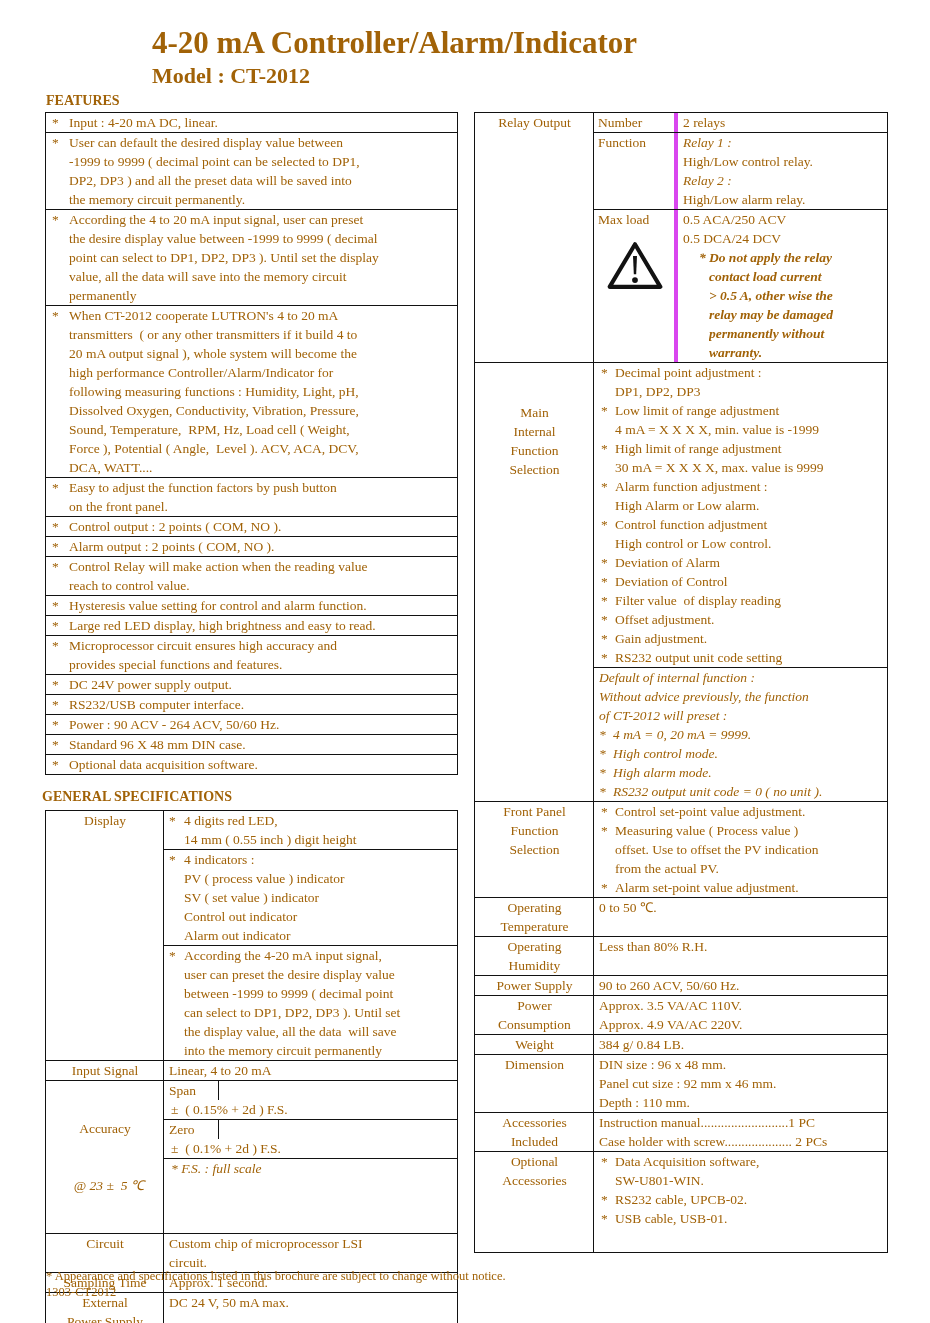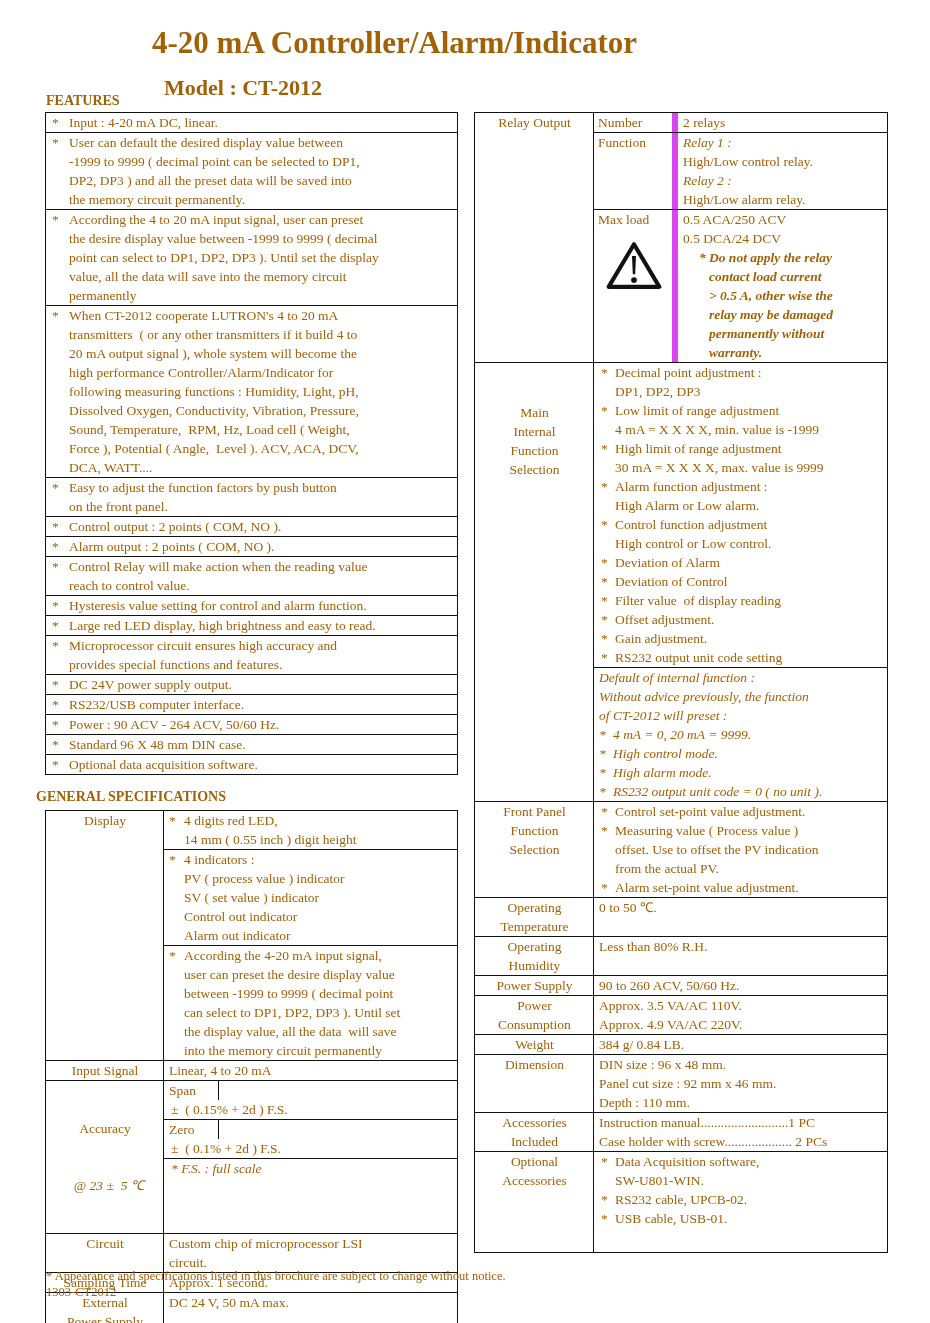--- a/index.html
+++ b/index.html
@@ -4,24 +4,24 @@
 <style>
   html,body { margin:0; padding:0; background:#e8e8e8; }
   .page {
     position:relative; width:930px; height:1323px; margin:0 auto;
     background:#ffffff; color:#a16207;
     font-family:Liberation Serif, serif;
     font-size:13.5px; line-height:19px;
     overflow:hidden;
   }
   .title { position:absolute; left:152px; top:26px; margin:0; font-size:31px; line-height:34px; font-weight:bold; white-space:pre; }
-  .model { position:absolute; left:152px; top:64px; margin:12px; font-size:22px; line-height:24px; font-weight:bold; white-space:pre; }
+  .model { position:absolute; left:152px; top:64px; margin:0; font-size:22px; line-height:24px; font-weight:bold; white-space:pre; }
   .sec-heading { position:absolute; font-weight:bold; font-size:14px; line-height:17px; }
   .feat-heading { left:46px; top:92px; }
-  .gs-heading   { left:36px; top:788px; }
+  .gs-heading   { left:42px; top:788px; }
 
   .box { position:absolute; border:1px solid #121212; box-sizing:border-box; background:#fff; }
   .features   { left:45px; top:112px; width:413px; }
   .left-table { left:45px; top:810px; width:413px; }
   .right-table{ left:474px; top:112px; width:414px; }
 
   .row { display:flex; align-items:stretch; }
   .row + .row { border-top:1px solid #121212; }
   .lbl { flex:none; border-right:1px solid #121212; padding:0 3px 0 4px; white-space:pre; box-sizing:border-box;text-align:center; }
   .left-table  .lbl { width:118px; }
@@ -35,21 +35,21 @@
   .ft  { flex:1; white-space:pre; overflow:hidden; }
   .features .ast-item { padding:0 2px 0 6px; }
   .features .ast-item + .ast-item { border-top:1px solid #121212; }
   .features .ast { width:17px; }
 
   .left-table .cell > .ast-item { padding:0 2px 0 5px; }
   .ast-list { padding:0 2px 0 7px; }
   .ast-list .ast { width:14px; }
 
   .sub-row { display:flex; }
-  .sublbl { flex:none; width:84px; border-right:6px solid #d946ef; padding:0 3px 0 4px; box-sizing:border-box; }
+  .sublbl { flex:none; width:84px; border-right:4px solid #d946ef; padding:0 3px 0 4px; box-sizing:border-box; }
   .subval { flex:1; min-width:0; padding:0 2px 0 5px; }
   .it { font-style:italic; }
   .pre { white-space:pre; overflow:hidden; }
 
   .warn { padding-left:16px; font-weight:bold; font-style:italic; }
   .warn .ast { width:10px; }
   .tri { display:block; margin:11px auto 0 auto; }
 
   .acc-row { display:flex;flex-direction:column; }
   .acc-k { flex:none; width:55px; border-right:1px solid #121212; padding-left:5px; box-sizing:border-box; }

